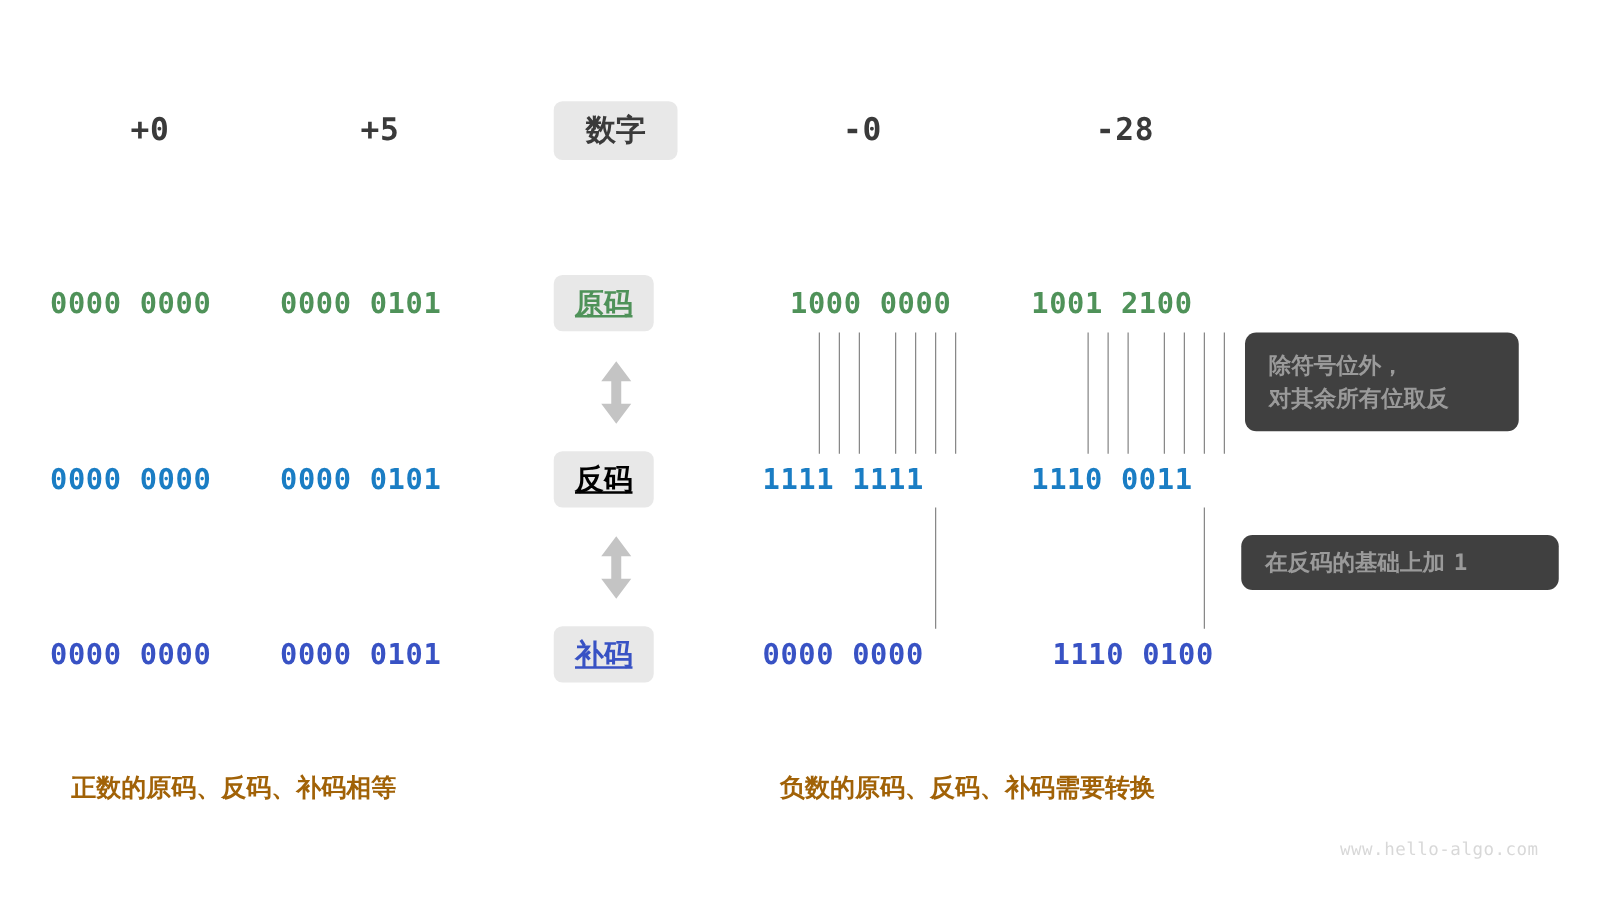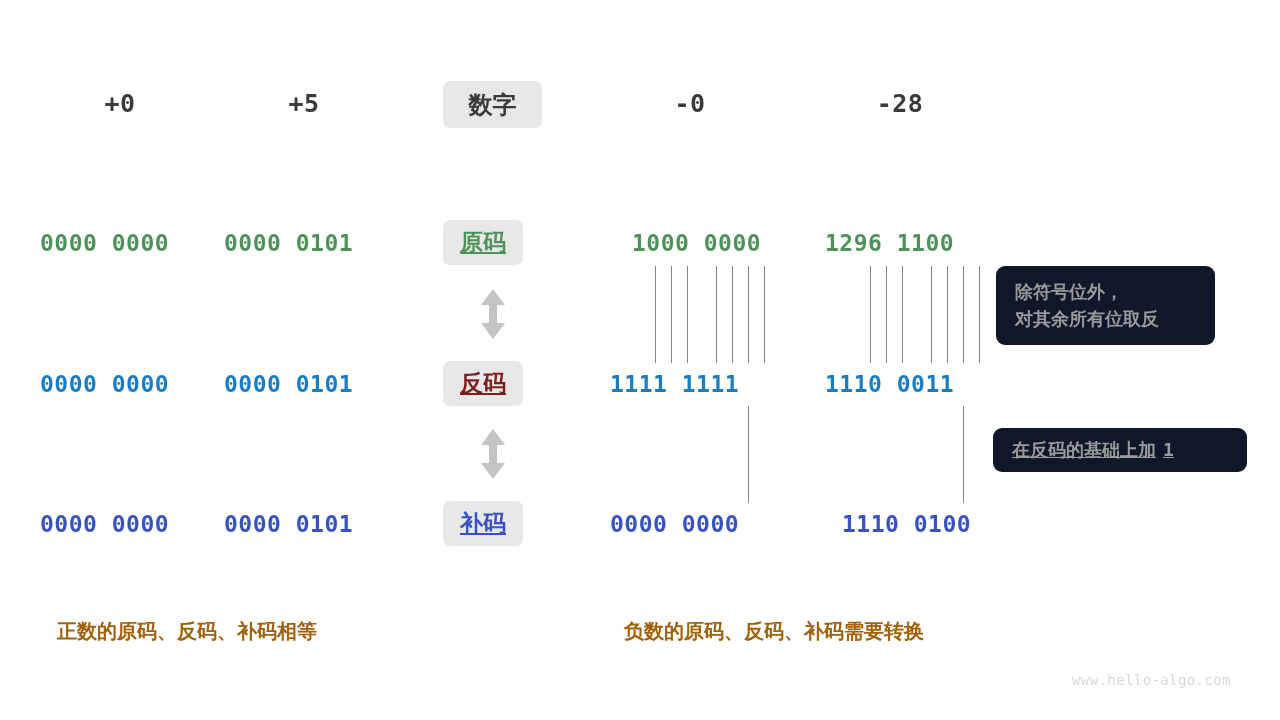--- a/index.html
+++ b/index.html
@@ -57,21 +57,21 @@
   }
   .chip-row {
     left: 443px;
     width: 80px;
     height: 45px;
     line-height: 45px;
     font-size: 23px;
     text-decoration: underline;
   }
   .chip-row.r1 { top: 220px; color: #4f9259; }
-  .chip-row.r2 { top: 361px; color: #7f1d1d; }
+  .chip-row.r2 { top: 361px; color: #000000; }
   .chip-row.r3 { top: 501px; color: #3852c4; text-align: center; }
 
   
   .bits {
     position: absolute;
     height: 38px;
     line-height: 38px;
     font-size: 23px;
     white-space: pre;
   }
@@ -92,21 +92,21 @@
   
   .vline {
     position: absolute;
     width: 1px;
     background: #888888;
   }
 
   
   .note {
     position: absolute;
-    background: #0f172a;
+    background: #404040;
     border-radius: 9px;
     color: #9a9a9a;
     font-weight: bold;
     box-sizing: border-box;
   }
   .note-1 {
     left: 996px;
     top: 266px;
     width: 219px;
     height: 79px;
@@ -116,21 +116,20 @@
   }
   .note-2 {
     left: 993px;
     top: 428px;
     width: 254px;
     height: 44px;
     padding: 0 0 0 19px;
     line-height: 44px;
     font-size: 18px;
     white-space: nowrap;
-    text-decoration: underline;
   }
   .note-2 .one {
     font-family: "DejaVu Sans Mono", monospace;
     font-weight: bold;
     font-size: 18px;
     margin-left: 7px;
   }
 
   
   .caption {
@@ -172,21 +171,21 @@
 
   <div class="num-head mono" style="left:820px; width:160px;">-28</div>
 
   <div class="chip chip-row r1">原码</div>
   <div class="chip chip-row r2">反码</div>
   <div class="chip chip-row r3">补码</div>
 
   <div class="bits mono c-yuan" style="left:40px; width:160px; top:224px;">0000 0000</div>
   <div class="bits mono c-yuan" style="left:224px; width:160px; top:224px;">0000 0101</div>
   <div class="bits mono c-yuan" style="left:632px; width:160px; top:224px;">1000 0000</div>
-  <div class="bits mono c-yuan" style="left:825px; width:160px; top:224px;">1296 1100</div>
+  <div class="bits mono c-yuan" style="left:825px; width:160px; top:224px;">1001 2100</div>
 
   <div class="bits mono c-fan" style="left:40px; width:160px; top:365px;">0000 0000</div>
   <div class="bits mono c-fan" style="left:224px; width:160px; top:365px;">0000 0101</div>
   <div class="bits mono c-fan" style="left:610px; width:160px; top:365px;">1111 1111</div>
   <div class="bits mono c-fan" style="left:825px; width:160px; top:365px;">1110 0011</div>
 
   <div class="bits mono c-bu" style="left:40px; width:160px; top:505px;">0000 0000</div>
   <div class="bits mono c-bu" style="left:224px; width:160px; top:505px;">0000 0101</div>
   <div class="bits mono c-bu" style="left:610px; width:160px; top:505px;">0000 0000</div>
   <div class="bits mono c-bu" style="left:842px; width:160px; top:505px;">1110 0100</div>

